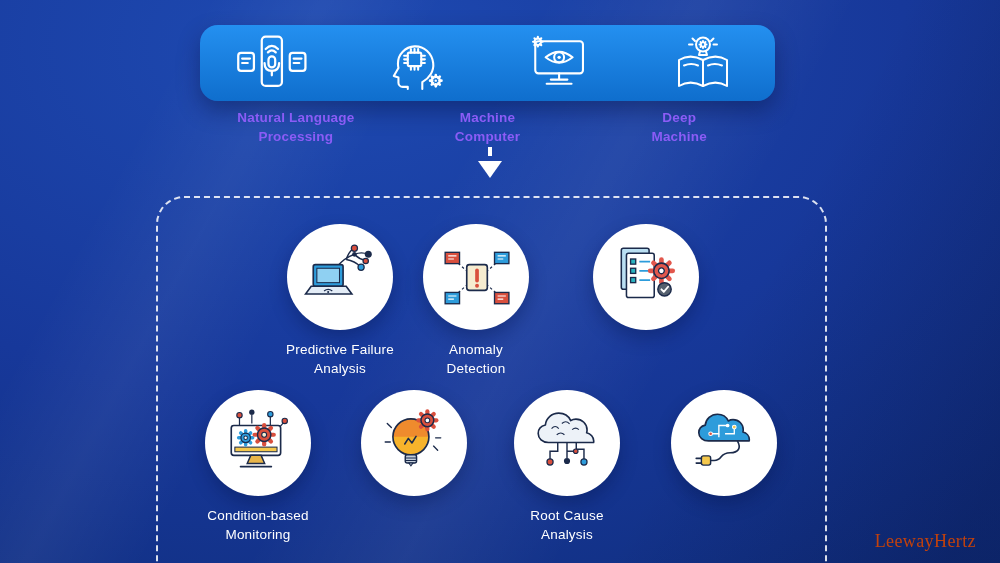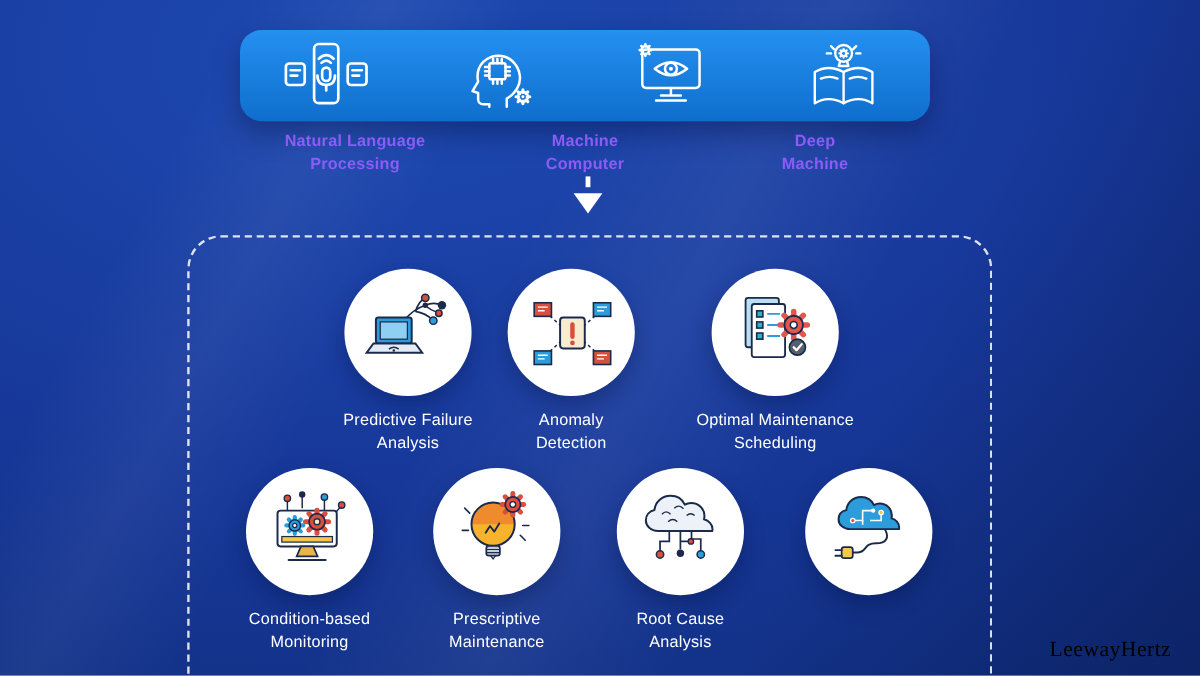--- a/index.html
+++ b/index.html
@@ -43,21 +43,21 @@
     width:106px; height:106px; border-radius:50%; background:#ffffff;
     display:flex; align-items:center; justify-content:center;
     box-shadow:0 8px 18px rgba(3,12,55,.30);
   }
   .cap-circle svg { width:72px; height:72px; }
   .cap-label {
     margin-top:11px; text-align:center; color:#ffffff; font-size:13.5px; font-weight:400;
     line-height:1.38; white-space:pre-line; letter-spacing:.2px;
   }
   .logo {
-    position:absolute; right:24px; bottom:11px; color:#000000;
+    position:absolute; right:24px; bottom:11px; color:#c2410c;
     font-family:"Liberation Serif", serif; font-size:18px; letter-spacing:.4px;
   }
 </style>
 </head>
 <body>
 
 <svg width="0" height="0" style="position:absolute" aria-hidden="true">
   <defs>
     <g id="gear-teeth">
       <line x1="7" y1="0" x2="11" y2="0"></line>
@@ -221,22 +221,20 @@
       </g>
       <g transform="translate(50,29)">
         <use href="#gear-teeth" stroke="#e2574c" stroke-width="4.5" stroke-linecap="round" fill="none"></use>
         <circle r="7.5" fill="#e2574c" stroke="#1b2a4a" stroke-width="1.5"></circle>
         <circle r="2.8" fill="#ffffff" stroke="#1b2a4a" stroke-width="1.3"></circle>
       </g>
       <circle cx="53" cy="47" r="6.5" fill="#55606e" stroke="#1b2a4a" stroke-width="1.4"></circle>
       <path d="M50 47 L52.3 49.5 L56.5 44.5" fill="none" stroke="#ffffff" stroke-width="1.8" stroke-linecap="round" stroke-linejoin="round"></path>
     </svg>
   </div>
-  <div class="cap-label">Optimal Maintenance
-Scheduling</div>
 </div>
 
 <div class="cap-item" style="left:173px; top:390px;justify-content:space-between;">
   <div class="cap-circle">
     <svg viewBox="0 0 70 70">
       <g fill="none" stroke="#1b2a4a" stroke-width="1.2">
         <path d="M17 19 V10"></path>
         <path d="M29 16 V7"></path>
         <path d="M47 18 V9"></path>
         <path d="M54 22 L60 15"></path>
@@ -281,22 +279,20 @@
       <rect x="26.5" y="46.5" width="11" height="8" rx="2" fill="#c3cdd8" stroke="#1b2a4a" stroke-width="1.4"></rect>
       <path d="M26.5 49.5 H37.5 M26.5 52 H37.5" stroke="#1b2a4a" stroke-width="1" fill="none"></path>
       <path d="M30 54.5 H34 L32 57.2 Z" fill="#c3cdd8" stroke="#1b2a4a" stroke-width="1"></path>
       <g transform="translate(48,13)">
         <use href="#gear-teeth" transform="scale(0.8)" stroke="#d94f3d" stroke-width="5" stroke-linecap="round" fill="none"></use>
         <circle r="6.2" fill="#d94f3d" stroke="#1b2a4a" stroke-width="1.4"></circle>
         <circle r="2.3" fill="#ffffff" stroke="#1b2a4a" stroke-width="1.1"></circle>
       </g>
     </svg>
   </div>
-  <div class="cap-label">Prescriptive
-Maintenance</div>
 </div>
 
 <div class="cap-item" style="left:482px; top:390px;">
   <div class="cap-circle">
     <svg viewBox="0 0 70 70">
       <path d="M17 34.5 C11 34.5 7 30.5 7 25.8 C7 21.6 9.8 18.4 14 17.5 C14.5 11 20 6 27 6 C32.2 6 36.6 8.9 38.6 13.2 C40 12.3 41.8 11.8 43.7 11.8 C49.7 11.8 54.5 16.4 54.5 22.3 C54.5 23.2 54.4 24.1 54.1 25 C58 25.9 61 29.2 61 33 C61 33.5 60.95 34 60.85 34.5 Z" fill="#edf2f8" stroke="#1b2a4a" stroke-width="1.6" stroke-linejoin="round"></path>
       <g fill="none" stroke="#1b2a4a" stroke-width="1.1">
         <path d="M20 21 q3.5 -4 7 0"></path>
         <path d="M30 16 q4 -3.5 7.5 0.5"></path>
         <path d="M40 22 q3.5 -3 6.5 0"></path>

